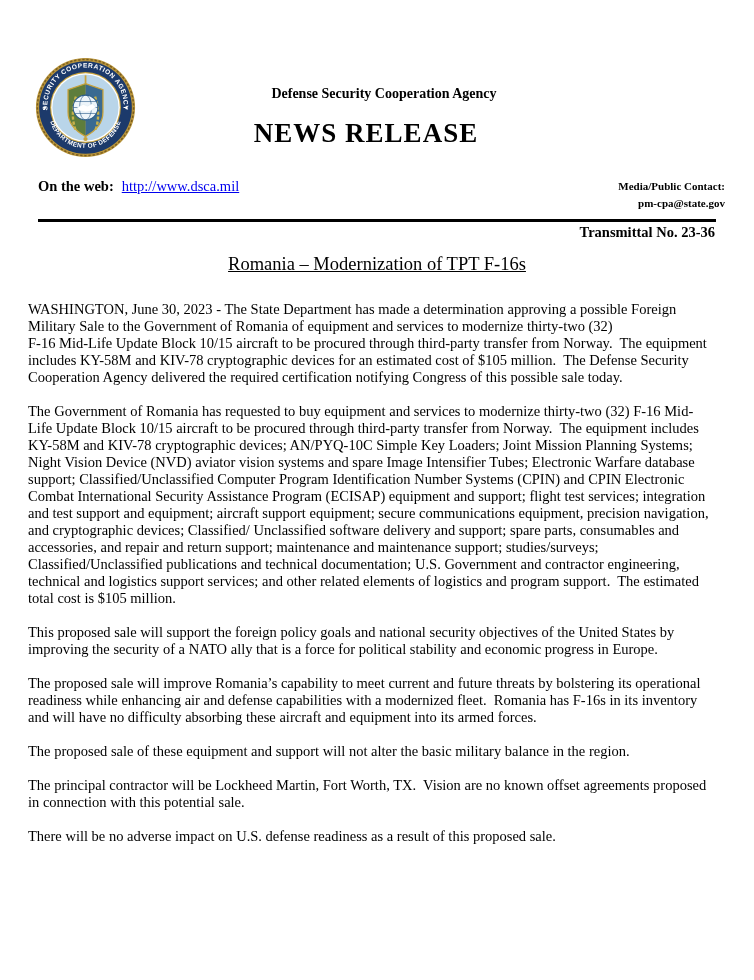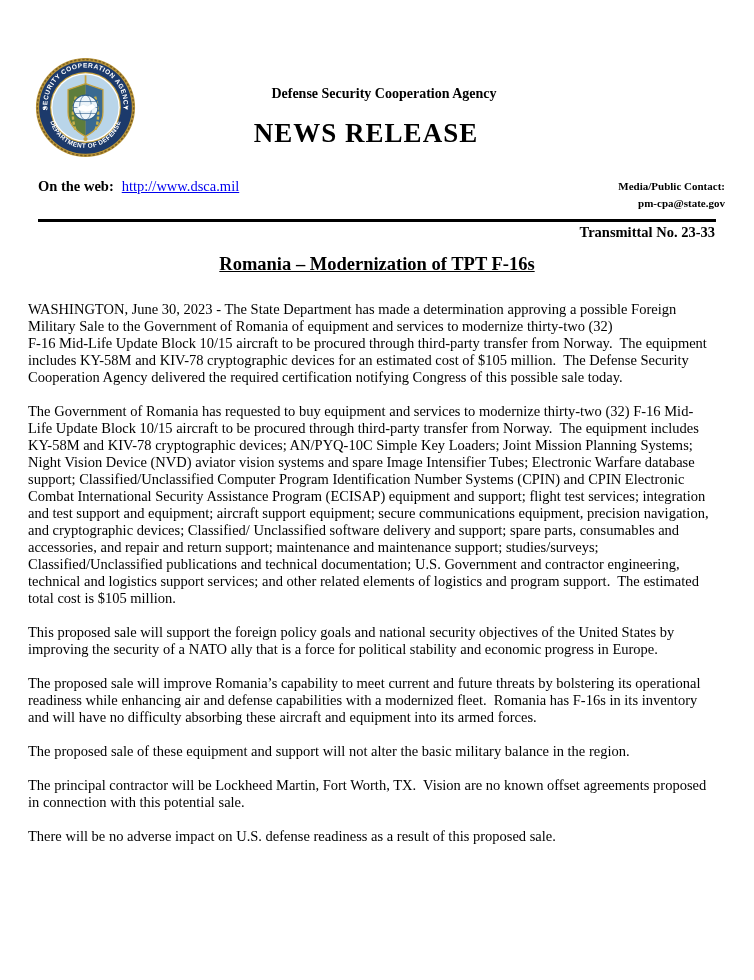--- a/index.html
+++ b/index.html
@@ -17,21 +17,21 @@
   .nr-title{font-size:27px;font-weight:bold;line-height:30px;letter-spacing:1px;margin:16px 0 0 0;}
   .webline{position:absolute;top:178px;left:38px;right:29px;display:flex;justify-content:space-between;align-items:flex-start;}
   .web-left{font-size:14.5px;line-height:17px;}
   .web-label{font-weight:bold;}
   .web-link{color:#0000EE;text-decoration:underline;margin-left:8px;cursor:pointer;}
   .contact{font-size:11px;font-weight:bold;line-height:17px;text-align:right;font-family:Liberation Serif, serif;}
   .rule{position:absolute;top:219px;left:38px;right:38px;border-top:3px solid #000;height:0;}
   .transmittal{position:absolute;top:224px;right:39px;font-size:14.5px;font-weight:bold;line-height:16px;}
   .headline{
     position:absolute;top:254px;left:0;width:754px;text-align:center;
-    font-size:18.5px;font-weight:bold;line-height:21px;
+    font-size:18.5px;font-weight:normal;line-height:21px;
   }
   .headline span{text-decoration:underline;}
   .body-text{position:absolute;top:284px;left:28px;right:38px;}
   .body-text p{
     margin:17px 0 0 0;
     font-size:14.5px;line-height:17px;
     white-space:pre-wrap;
   }
 </style>
 </head>
@@ -100,21 +100,21 @@
       <span class="web-label">On the web:</span><a class="web-link">http://www.dsca.mil</a>
     </div>
     <div class="contact">
       <div>Media/Public Contact:</div>
       <div>pm-cpa@state.gov</div>
     </div>
   </div>
 
   <div class="rule"></div>
 
-  <div class="transmittal">Transmittal No. 23-33</div>
+  <div class="transmittal">Transmittal No. 23-36</div>
 
   <div class="headline">
     <span>Romania – Modernization of TPT F-16s</span>
   </div>
 
   <div class="body-text">
     <p>WASHINGTON, June 30, 2023 - The State Department has made a determination approving a possible Foreign Military Sale to the Government of Romania of equipment and services to modernize thirty-two (32)
 F-16 Mid-Life Update Block 10/15 aircraft to be procured through third-party transfer from Norway.  The equipment includes KY-58M and KIV-78 cryptographic devices for an estimated cost of $105 million.  The Defense Security Cooperation Agency delivered the required certification notifying Congress of this possible sale today.</p>
     <p>The Government of Romania has requested to buy equipment and services to modernize thirty-two (32) F-16 Mid-Life Update Block 10/15 aircraft to be procured through third-party transfer from Norway.  The equipment includes KY-58M and KIV-78 cryptographic devices; AN/PYQ-10C Simple Key Loaders; Joint Mission Planning Systems; Night Vision Device (NVD) aviator vision systems and spare Image Intensifier Tubes; Electronic Warfare database support; Classified/Unclassified Computer Program Identification Number Systems (CPIN) and CPIN Electronic Combat International Security Assistance Program (ECISAP) equipment and support; flight test services; integration and test support and equipment; aircraft support equipment; secure communications equipment, precision navigation, and cryptographic devices; Classified/ Unclassified software delivery and support; spare parts, consumables and accessories, and repair and return support; maintenance and maintenance support; studies/surveys; Classified/Unclassified publications and technical documentation; U.S. Government and contractor engineering, technical and logistics support services; and other related elements of logistics and program support.  The estimated total cost is $105 million.</p>
     <p>This proposed sale will support the foreign policy goals and national security objectives of the United States by improving the security of a NATO ally that is a force for political stability and economic progress in Europe.</p>

